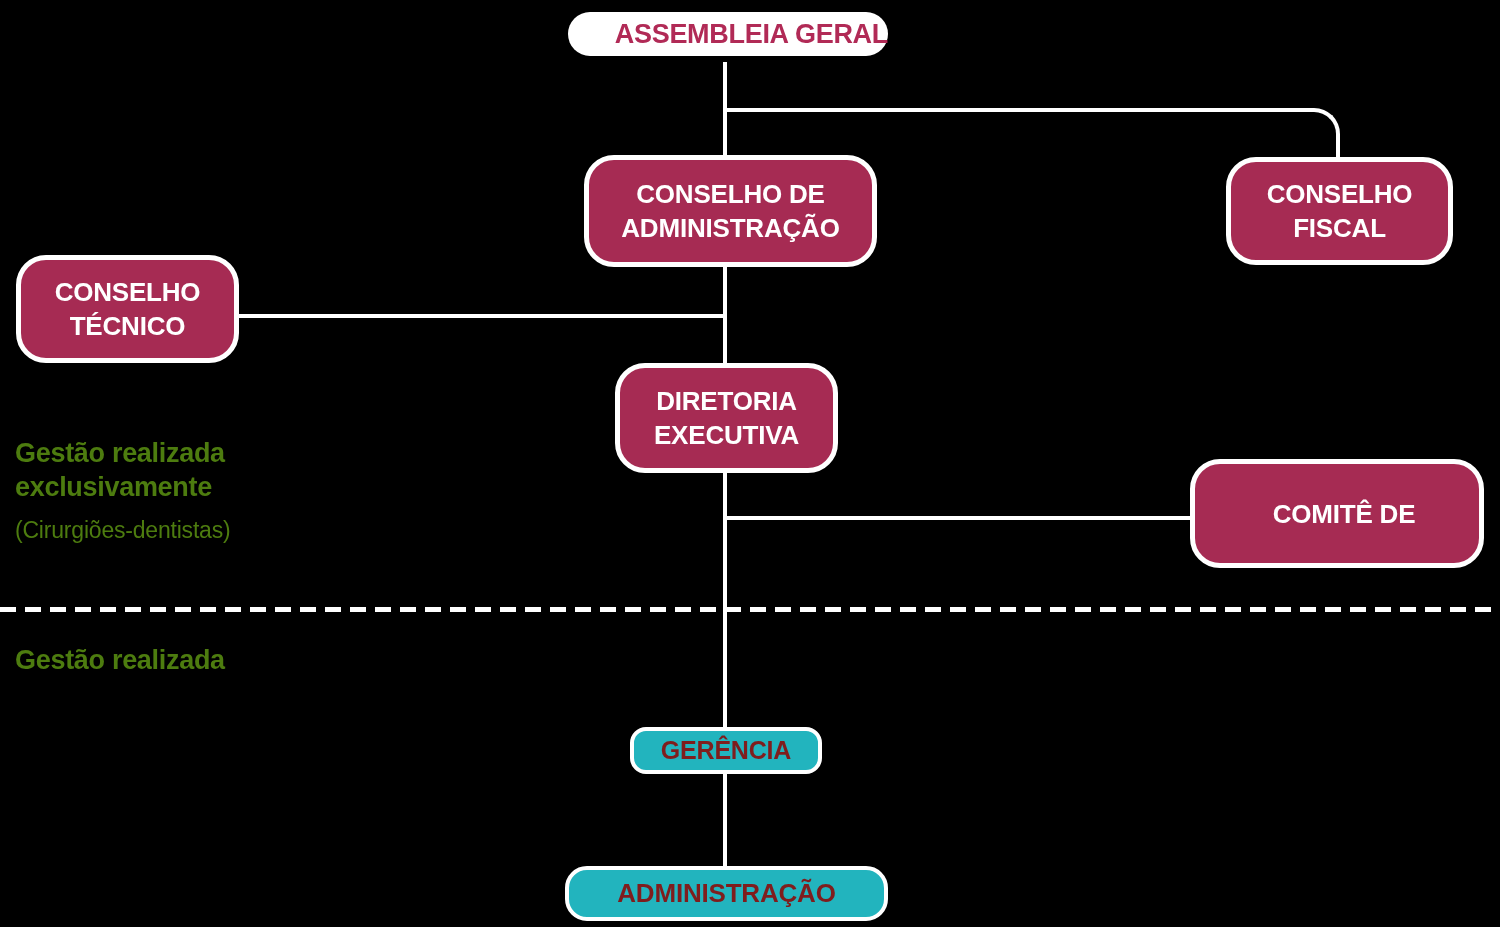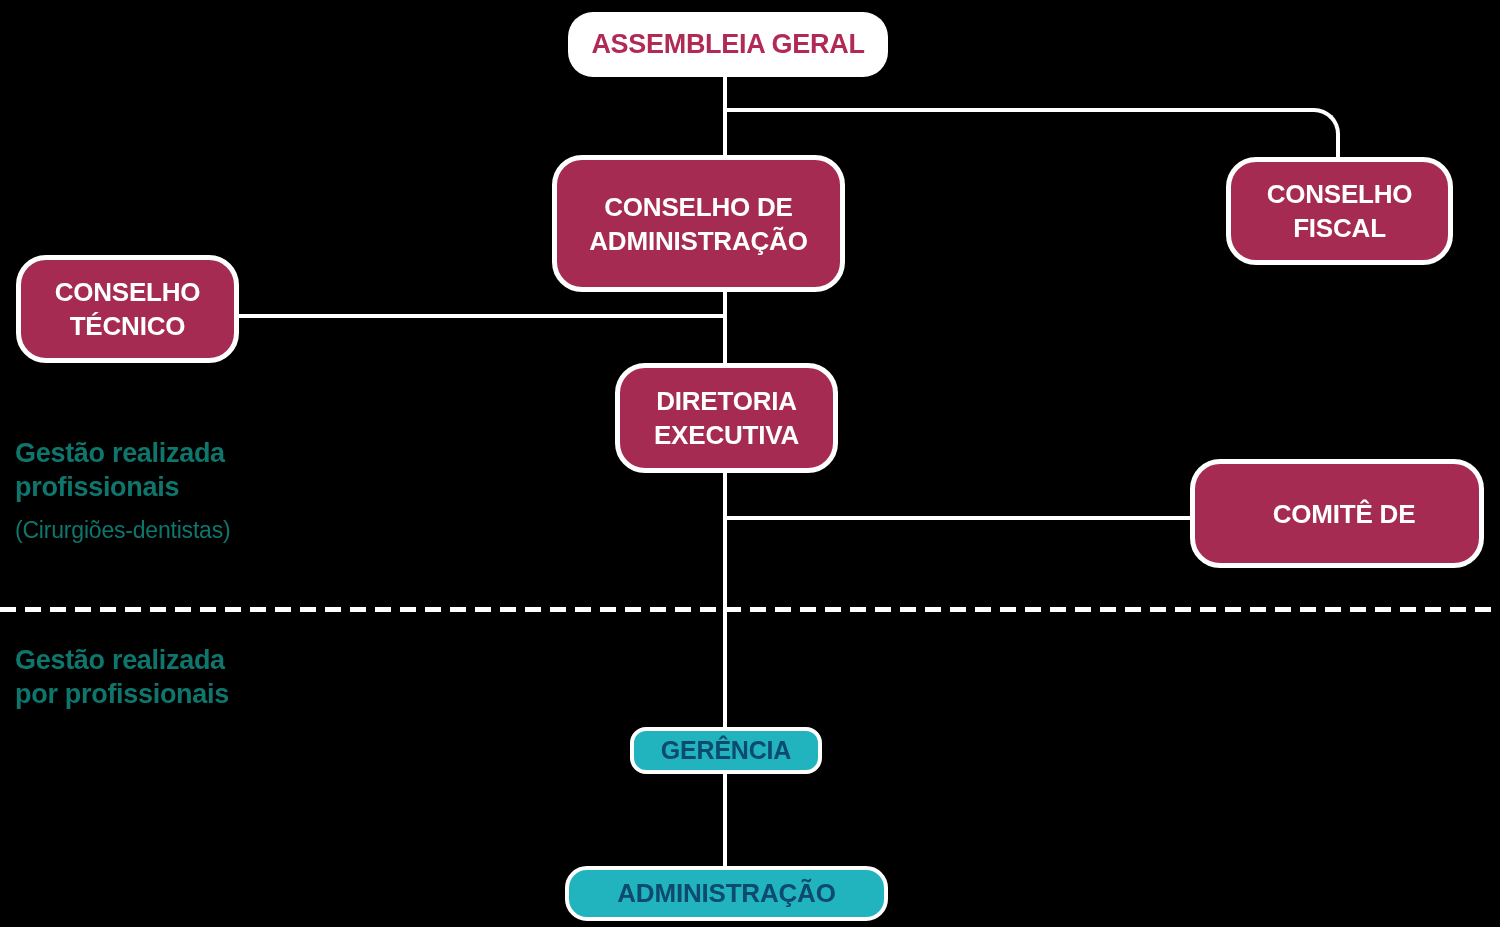--- a/index.html
+++ b/index.html
@@ -47,28 +47,28 @@
     background: #ffffff;
     border-radius: 25px;
     color: #b12a56;
     font-weight: bold;
     font-size: 27px;
     letter-spacing: -0.3px;
   }
   .node-teal {
     background: #22b4be;
     border: 4px solid #ffffff;
-    color: #0c4a6e;
+    color: #7f1d1d;
     font-weight: bold;
     font-size: 25px;
     letter-spacing: -0.2px;
   }
   .annotation {
     position: absolute;
-    color: #0f766e;
+    color: #4d7c0f;
     font-weight: bold;
     font-size: 27px;
     line-height: 34px;
     letter-spacing: -0.3px;
   }
   .annotation .note {
     font-weight: normal;
     font-size: 23px;
     line-height: 28px;
     letter-spacing: -0.2px;
@@ -83,25 +83,25 @@
   <div class="connector" style="left:723px; top:62px; width:4px; height:94px;"></div>
   <div class="elbow" style="left:725px; top:108px; width:611px; height:50px;"></div>
   <div class="connector" style="left:723px; top:265px; width:4px; height:100px;"></div>
   <div class="connector" style="left:238px; top:314px; width:487px; height:4px;"></div>
   <div class="connector" style="left:723px; top:471px; width:4px; height:258px;"></div>
   <div class="connector" style="left:725px; top:516px; width:467px; height:4px;"></div>
   <div class="connector" style="left:723px; top:773px; width:4px; height:95px;"></div>
 
   <div class="dashed-divider" style="left:0px; top:607px; width:1500px; height:5px;"></div>
 
-  <div class="node node-white" style="left:568px; top:12px; width:320px; height:65px;">
+  <div class="node node-white" style="left:568px; top:12px; width:320px; height:44px;align-items:flex-end;">
     <span>ASSEMBLEIA GERAL</span>
   </div>
 
-  <div class="node node-crimson" style="left:552px; top:155px; width:293px; height:137px;">
+  <div class="node node-crimson" style="left:584px; top:155px; width:293px; height:112px;">
     <span>CONSELHO DE</span>
     <span>ADMINISTRAÇÃO</span>
   </div>
 
   <div class="node node-crimson" style="left:1226px; top:157px; width:227px; height:108px;">
     <span>CONSELHO</span>
     <span>FISCAL</span>
   </div>
 
   <div class="node node-crimson" style="left:16px; top:255px; width:223px; height:108px;">
@@ -121,22 +121,21 @@
   <div class="node node-teal" style="left:630px; top:727px; width:192px; height:47px; border-radius:16px;">
     <span>GERÊNCIA</span>
   </div>
 
   <div class="node node-teal" style="left:565px; top:866px; width:323px; height:55px; border-radius:22px; font-size:26px;">
     <span>ADMINISTRAÇÃO</span>
   </div>
 
   <div class="annotation" style="left:15px; top:436px;">
     <div>Gestão realizada</div>
-    <div>profissionais</div>
+    <div>exclusivamente</div>
     <div class="note">(Cirurgiões-dentistas)</div>
   </div>
 
   <div class="annotation" style="left:15px; top:643px;">
     <div>Gestão realizada</div>
-    <div>por profissionais</div>
   </div>
 
 </div>
 
 </body></html>

